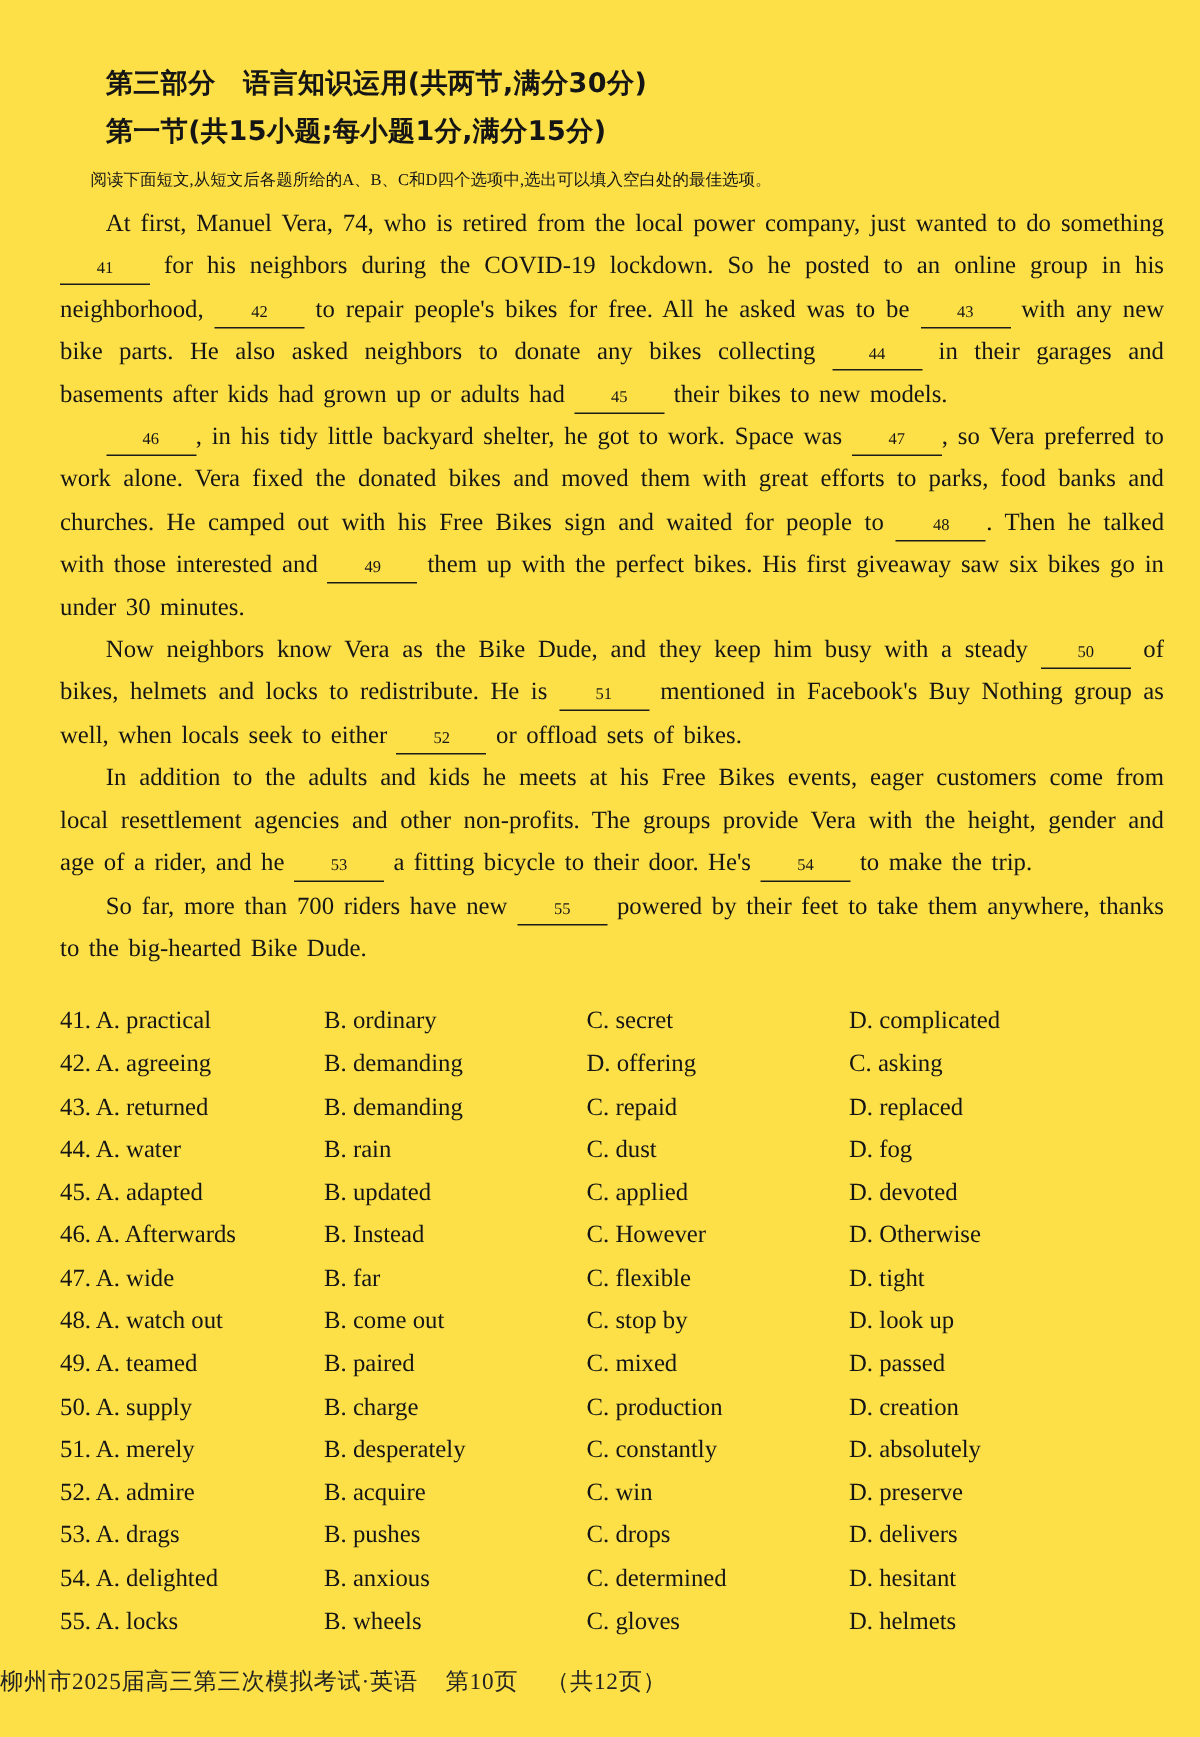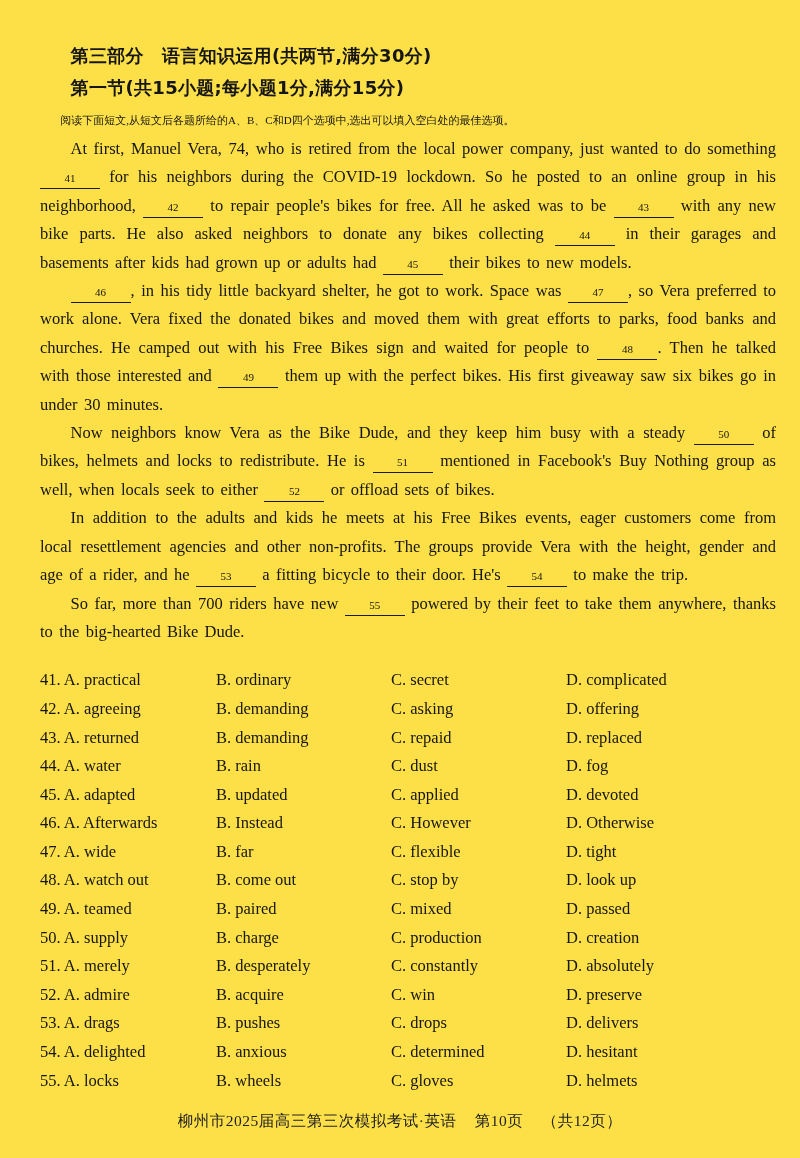--- a/index.html
+++ b/index.html
@@ -57,21 +57,21 @@
     font-size: 16.5px;
     line-height: 28.6px;
     white-space: nowrap;
   }
   .q-cell { overflow: visible; }
   .footer {
     position: absolute;
     left: 0;
     bottom: 26px;
     width: 100%;
-    text-align: center;
+    text-align: left;
     font-size: 15.5px;
     color: #222;
     letter-spacing: 0.5px;
   }
   .footer span { display: inline-block; }
   .footer .gap { margin-left: 14px; }
 </style>
 </head>
 <body>
 
@@ -91,22 +91,22 @@
   <div class="questions" id="questions">
       <div class="q-row">
         <div class="q-cell">41. A. practical</div>
         <div class="q-cell">B. ordinary</div>
         <div class="q-cell">C. secret</div>
         <div class="q-cell">D. complicated</div>
       </div>
       <div class="q-row">
         <div class="q-cell">42. A. agreeing</div>
         <div class="q-cell">B. demanding</div>
+        <div class="q-cell">D. offering</div>
         <div class="q-cell">C. asking</div>
-        <div class="q-cell">D. offering</div>
       </div>
       <div class="q-row">
         <div class="q-cell">43. A. returned</div>
         <div class="q-cell">B. demanding</div>
         <div class="q-cell">C. repaid</div>
         <div class="q-cell">D. replaced</div>
       </div>
       <div class="q-row">
         <div class="q-cell">44. A. water</div>
         <div class="q-cell">B. rain</div>

